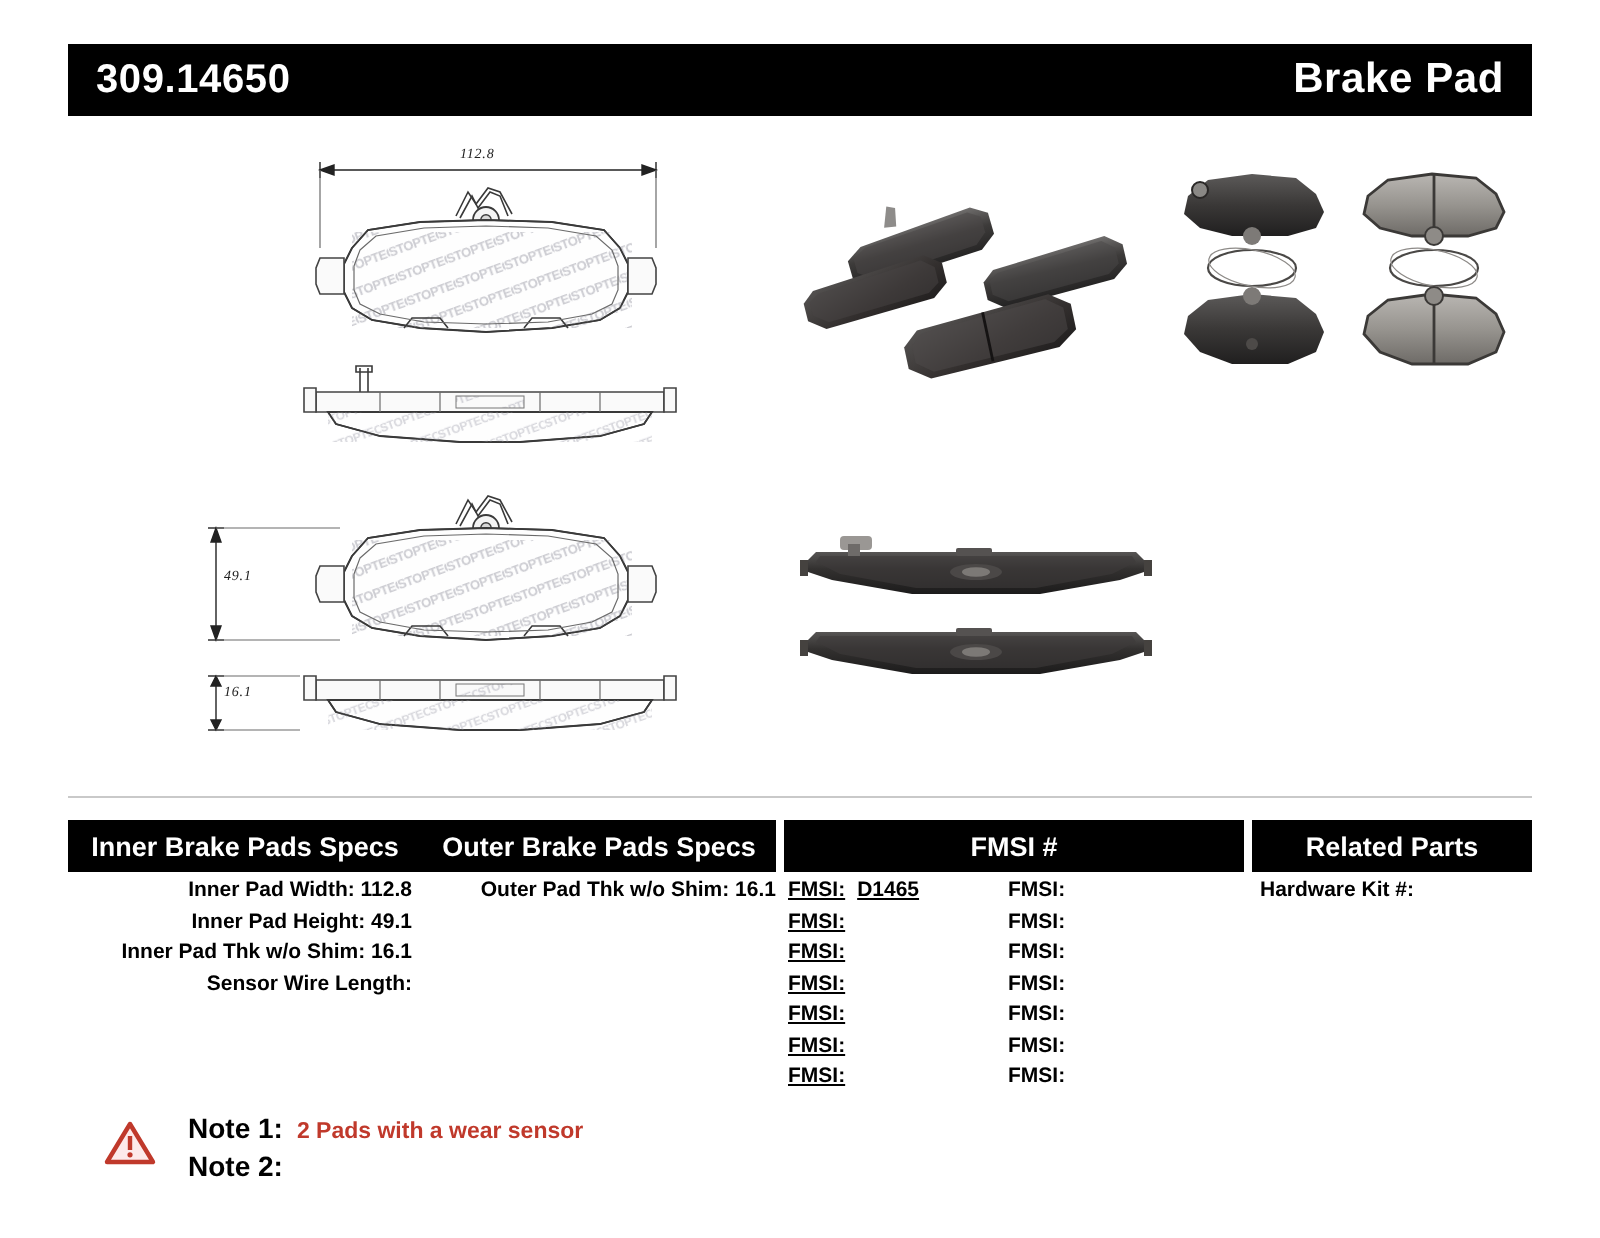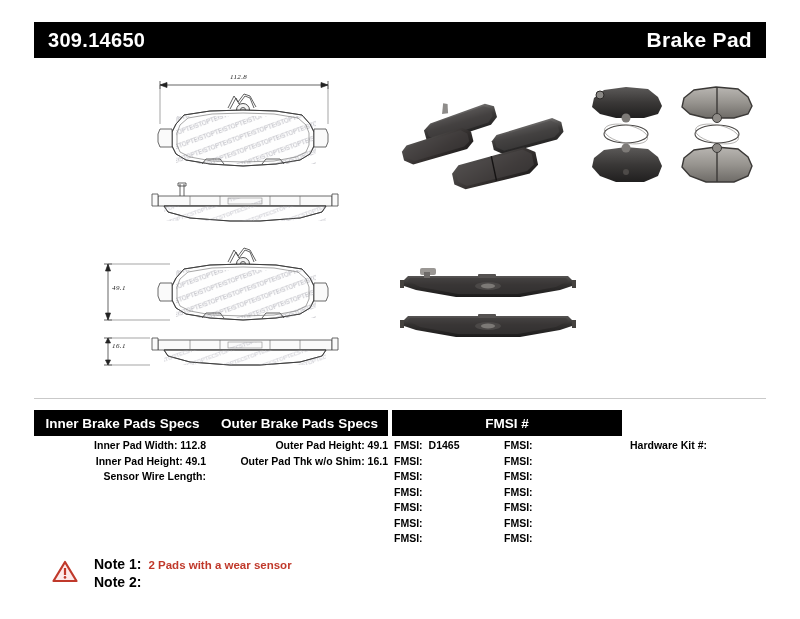--- a/index.html
+++ b/index.html
@@ -40,21 +40,21 @@
   .hcell.c1{left:0;width:354px;}
   .hcell.c2{left:358px;width:230px;}
   .hcell.c3{left:592px;width:140px;}
   .hcell .sub{position:absolute;top:0;height:26px;display:flex;
               align-items:center;justify-content:center;}
 
   .body-row{position:absolute;left:0;top:40px;width:732px;}
   .col{position:absolute;top:0;}
   .col.inner{left:0;width:172px;text-align:right;}
   .col.outer{left:180px;width:174px;text-align:right;}
-  .col.fmsi-a{left:360px;width:100px;text-align:left;}
+  .col.fmsi-a{left:360px;width:100px;text-align:left;text-decoration:underline;}
   .col.fmsi-b{left:470px;width:100px;text-align:left;}
   .col.related{left:596px;width:136px;text-align:left;}
 
   .spec-line{font-size:10.5px;font-weight:bold;line-height:15.5px;white-space:nowrap;}
   .fmsi-line{font-size:10.5px;font-weight:bold;line-height:15.5px;white-space:nowrap;}
   .fmsi-line .val{margin-left:6px;}
 
   
   .notes{position:absolute;left:52px;top:556px;width:420px;height:46px;}
   .warn-icon{position:absolute;left:0;top:4px;width:26px;height:23px;}
@@ -330,30 +330,31 @@
 
 <div class="table-wrap">
   <div class="tbl-topline"></div>
 
   <div class="hdr-row">
     <div class="hcell c1">
       <span class="sub" style="left:177px;width:177px;">Outer Brake Pads Specs</span>
       <span class="sub" style="left:0;width:177px;">Inner Brake Pads Specs</span>
     </div>
     <div class="hcell c2">FMSI #</div>
+    <div class="hcell c3">Related Parts</div>
   </div>
 
   <div class="body-row">
     <div class="col inner" id="col-inner">
         <div class="spec-line">Inner Pad Width: 112.8</div>
         <div class="spec-line">Inner Pad Height: 49.1</div>
+        <div class="spec-line">Inner Pad Thk w/o Shim: 16.1</div>
         <div class="spec-line">Sensor Wire Length:</div>
       </div>
     <div class="col outer" id="col-outer">
-        <div class="spec-line">Outer Pad Height: 49.1</div>
         <div class="spec-line">Outer Pad Thk w/o Shim: 16.1</div>
       </div>
     <div class="col fmsi-a" id="col-fmsi-a">
         <div class="fmsi-line"><span>FMSI:</span><span class="val">D1465</span></div>
         <div class="fmsi-line"><span>FMSI:</span><span class="val"></span></div>
         <div class="fmsi-line"><span>FMSI:</span><span class="val"></span></div>
         <div class="fmsi-line"><span>FMSI:</span><span class="val"></span></div>
         <div class="fmsi-line"><span>FMSI:</span><span class="val"></span></div>
         <div class="fmsi-line"><span>FMSI:</span><span class="val"></span></div>
         <div class="fmsi-line"><span>FMSI:</span><span class="val"></span></div>

